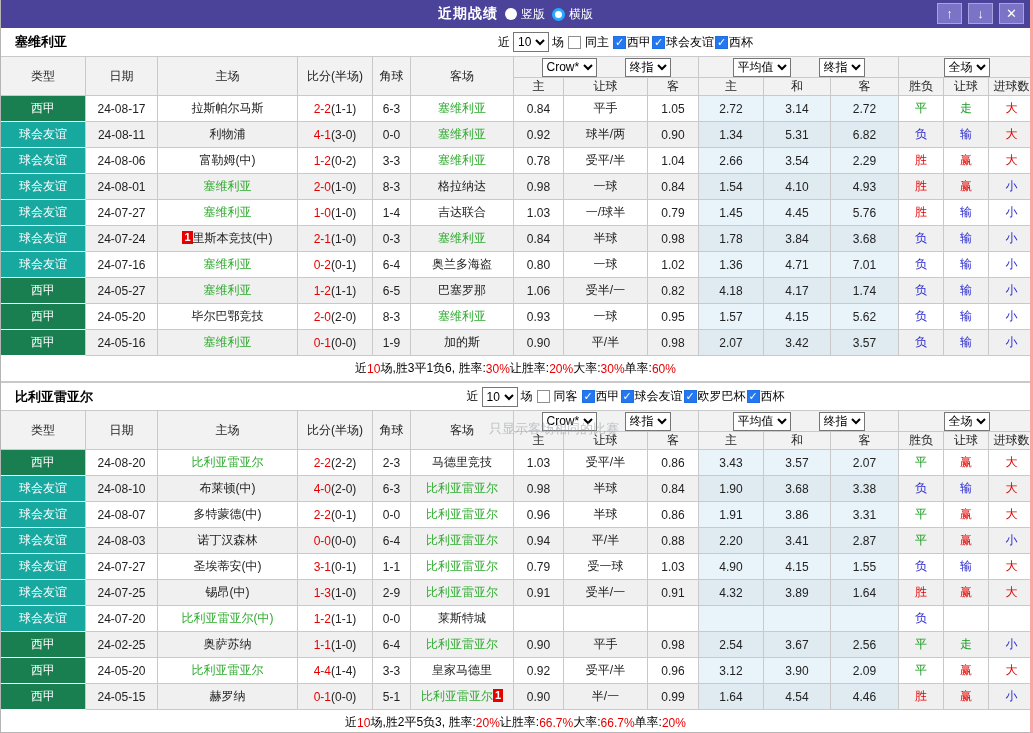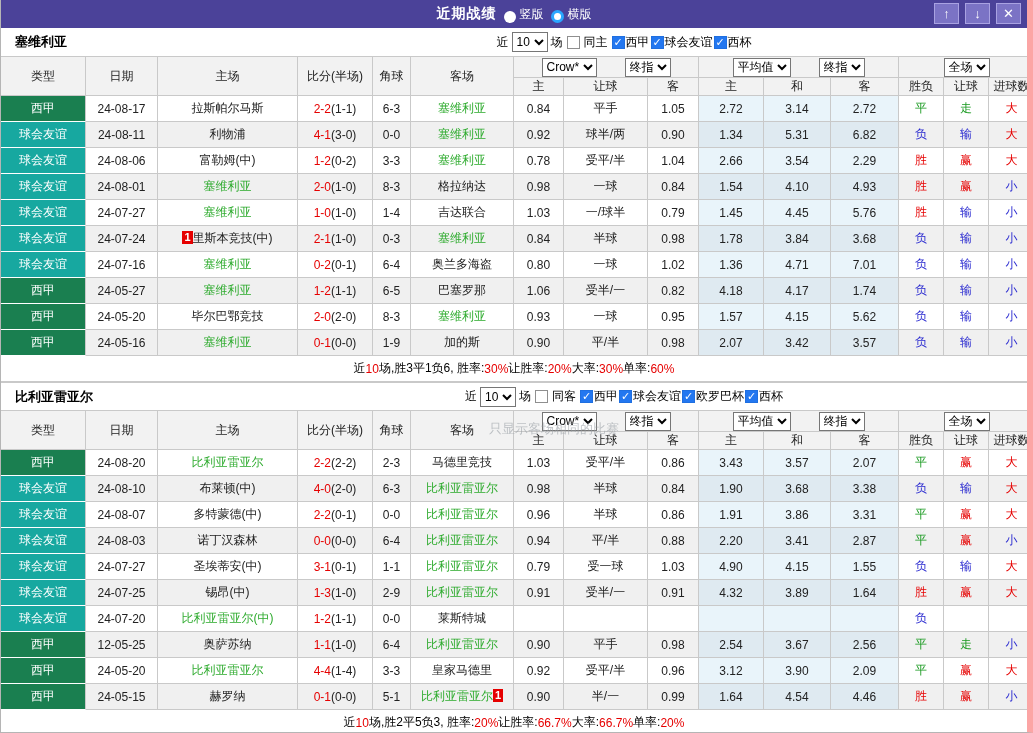--- a/index.html
+++ b/index.html
@@ -1,25 +1,25 @@
 <!DOCTYPE html>
 <html><head>
 <meta charset="utf-8">
 <style>
   * { box-sizing: border-box; margin: 0; padding: 0; }
   html,body { background:#fff; }
   body { font-family: "Liberation Sans", "DejaVu Sans", sans-serif; }
   #page { width:1033px; height:733px; position:relative; background:#fff;
-          border-left:1px solid #b5b5b5; border-right:6px solid #fca5a5; border-bottom:1px solid #b5b5b5; overflow:hidden; }
+          border-left:1px solid #b5b5b5; border-right:3px solid #fca5a5; border-bottom:1px solid #b5b5b5; overflow:hidden; }
 
   
   .titlebar { height:28px; background:#4b4299; display:flex; align-items:center; position:relative; }
   .title-group { margin:0 auto; display:flex; align-items:center; gap:7px; }
   .title { color:#fff; font-weight:bold; font-size:14px; letter-spacing:1px; }
-  .radio-opt { display:flex; align-items:flex-end; gap:4px; cursor:pointer; }
+  .radio-opt { display:flex; align-items:center; gap:4px; cursor:pointer; }
   .radio { width:12px; height:12px; border-radius:50%; background:#fff; display:inline-block; }
   .radio.unsel { border:3px solid #2aa7ff; width:13px; height:13px; }
   .vlabel { font-size:12px; color:#fff; }
   .win-buttons { position:absolute; right:6px; top:3px; display:flex; gap:6px; }
   .win-btn { width:25px; height:21px; background:#7b73c5; border:1px solid #a9a2e2; color:#fff;
              font-size:13px; font-weight:bold; display:flex; align-items:center; justify-content:center; cursor:pointer; }
 
   
   .filter-row { height:28px; display:flex; align-items:center; position:relative; background:#fff; font-size:12px; }
   .team-name { position:absolute; left:14px; font-weight:bold; font-size:13px; color:#000; }
@@ -582,21 +582,21 @@
           <td class="avg"></td>
           <td class="avg"></td>
           <td class="avg"></td>
           <td class="b">负</td>
           <td></td>
           <td></td>
         </tr>
 
         <tr>
           <td class="type liga">西甲</td>
-          <td>12-05-25</td>
+          <td>24-02-25</td>
           <td><span>奥萨苏纳</span></td>
           <td><span class="s">1-1</span><span class="h">(1-0)</span></td>
           <td>6-4</td>
           <td><span class="subject">比利亚雷亚尔</span></td>
           <td>0.90</td>
           <td>平手</td>
           <td>0.98</td>
           <td class="avg">2.54</td>
           <td class="avg">3.67</td>
           <td class="avg">2.56</td>

